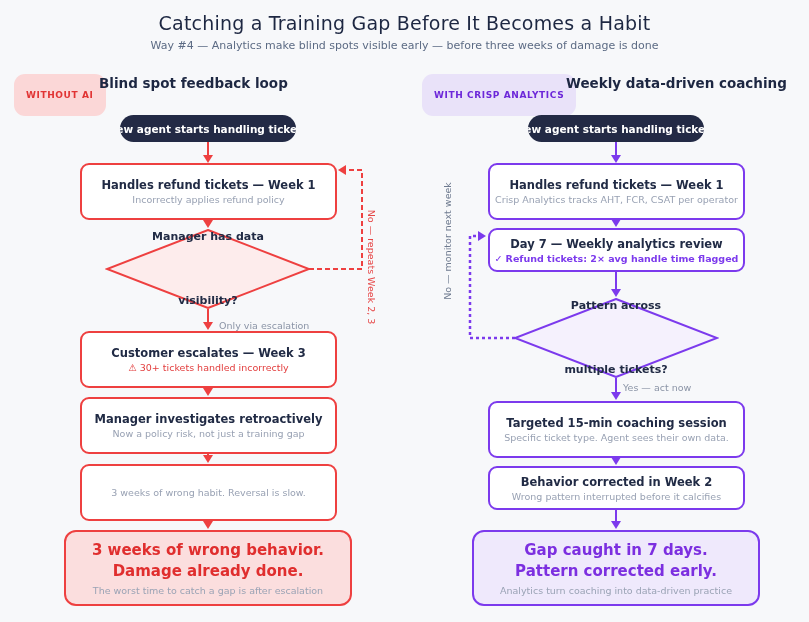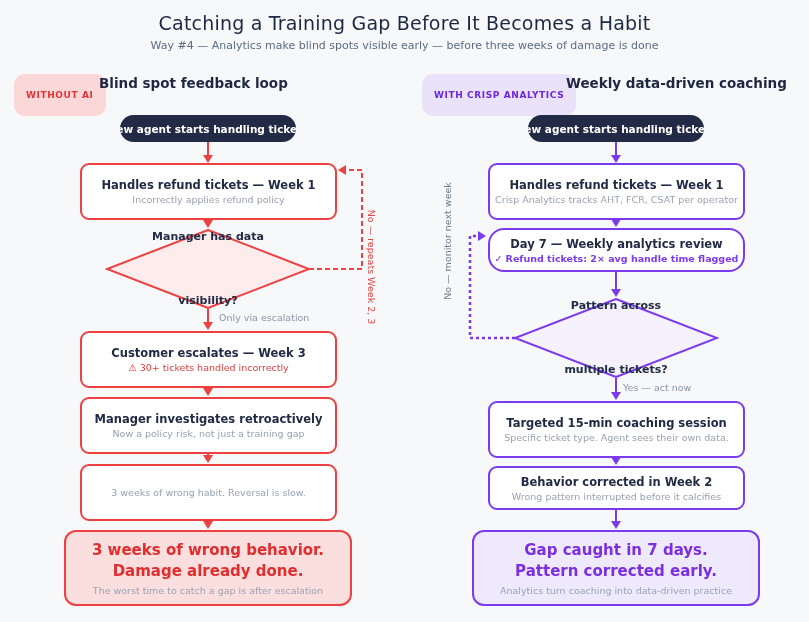--- a/index.html
+++ b/index.html
@@ -48,21 +48,21 @@
     border:2px solid;border-radius:12px;display:flex;flex-direction:column;
     align-items:center;justify-content:center;text-align:center;gap:1px;}
   .result.red{left:64px;background:#fbdede;border-color:#ee4040;}
   .result.purple{left:472px;background:#efe9fc;border-color:#7c3aed;}
   .result-line{font-size:15px;font-weight:bold;line-height:1.35;white-space:nowrap;}
   .result.red .result-line{color:#e02e2e;}
   .result.purple .result-line{color:#7c2fe0;}
   .result-caption{font-size:9.5px;color:#9aa3b5;margin-top:3px;white-space:nowrap;}
 
   .edge-label{position:absolute;font-size:9.5px;color:#8b94a6;white-space:nowrap;}
-  .edge-label.esc{left:219px;top:312px;}
+  .edge-label.esc{left:219px;top:320px;}
   .edge-label.yes{left:623px;top:382px;}
   .loop-label{position:absolute;font-size:9.5px;white-space:nowrap;}
   .loop-label.red{left:371px;top:267px;color:#e64545;
     transform:translate(-50%,-50%) rotate(90deg);}
   .loop-label.gray{left:447px;top:241px;color:#6e7a8f;
     transform:translate(-50%,-50%) rotate(-90deg);}
 
   .connectors{position:absolute;left:0;top:0;pointer-events:none;}
 </style>
 </head>
@@ -160,21 +160,21 @@
     <span class="result-line">3 weeks of wrong behavior.</span>
     <span class="result-line">Damage already done.</span>
     <span class="result-caption">The worst time to catch a gap is after escalation</span>
   </div>
 
   <div class="node purple" style="top:163px;">
     <span class="node-title">Handles refund tickets — Week 1</span>
     <span class="node-sub">Crisp Analytics tracks AHT, FCR, CSAT per operator</span>
   </div>
 
-  <div class="node purple" style="top:228px;height:44px;border-radius:16px;">
+  <div class="node purple" style="top:228px;height:44px;">
     <span class="node-title">Day 7 — Weekly analytics review</span>
     <span class="node-sub flag"><span class="ico">✓</span><span>Refund tickets: 2× avg handle time flagged</span></span>
   </div>
 
   <div class="diamond right">
     <svg width="206" height="80" viewBox="0 0 206 80">
       <polygon points="103,1 204,40 103,79 2,40" fill="#f5f1fd" stroke="#7c3aed" stroke-width="2"></polygon>
     </svg>
     <div class="dtext">
       <span>Pattern across</span>

